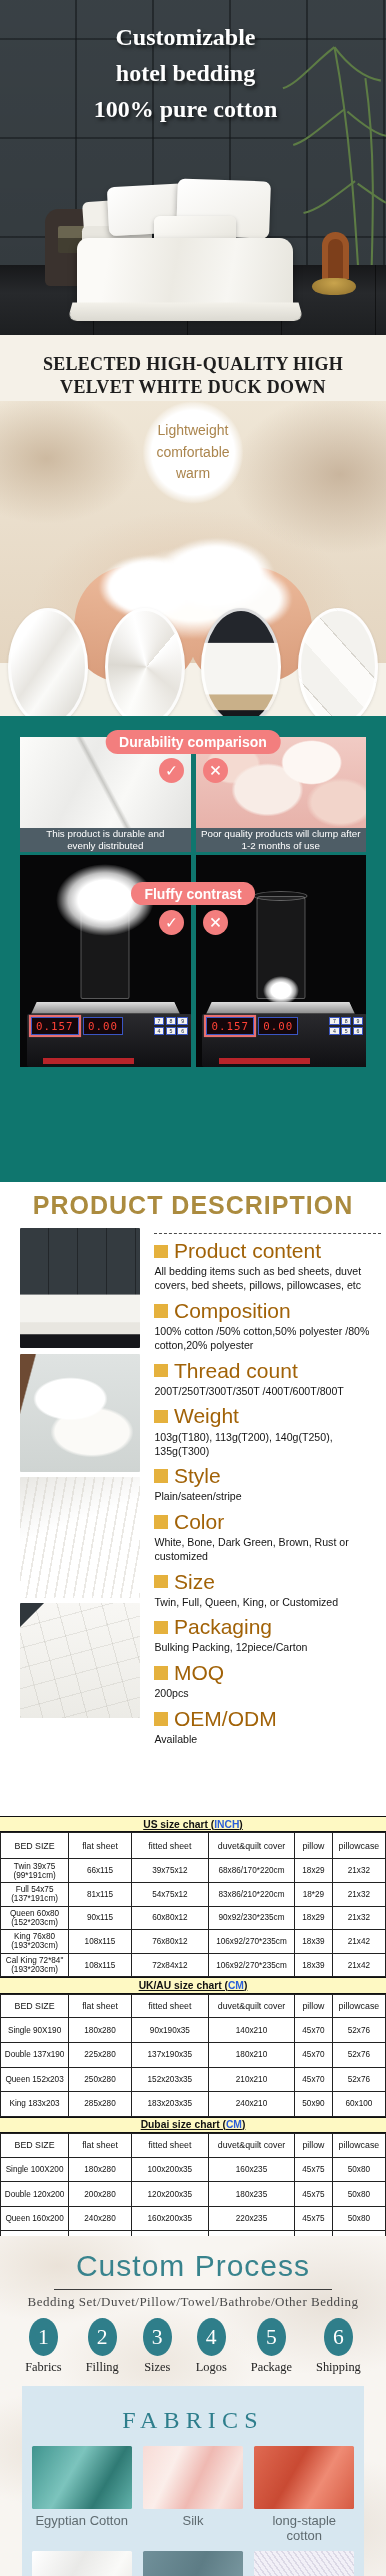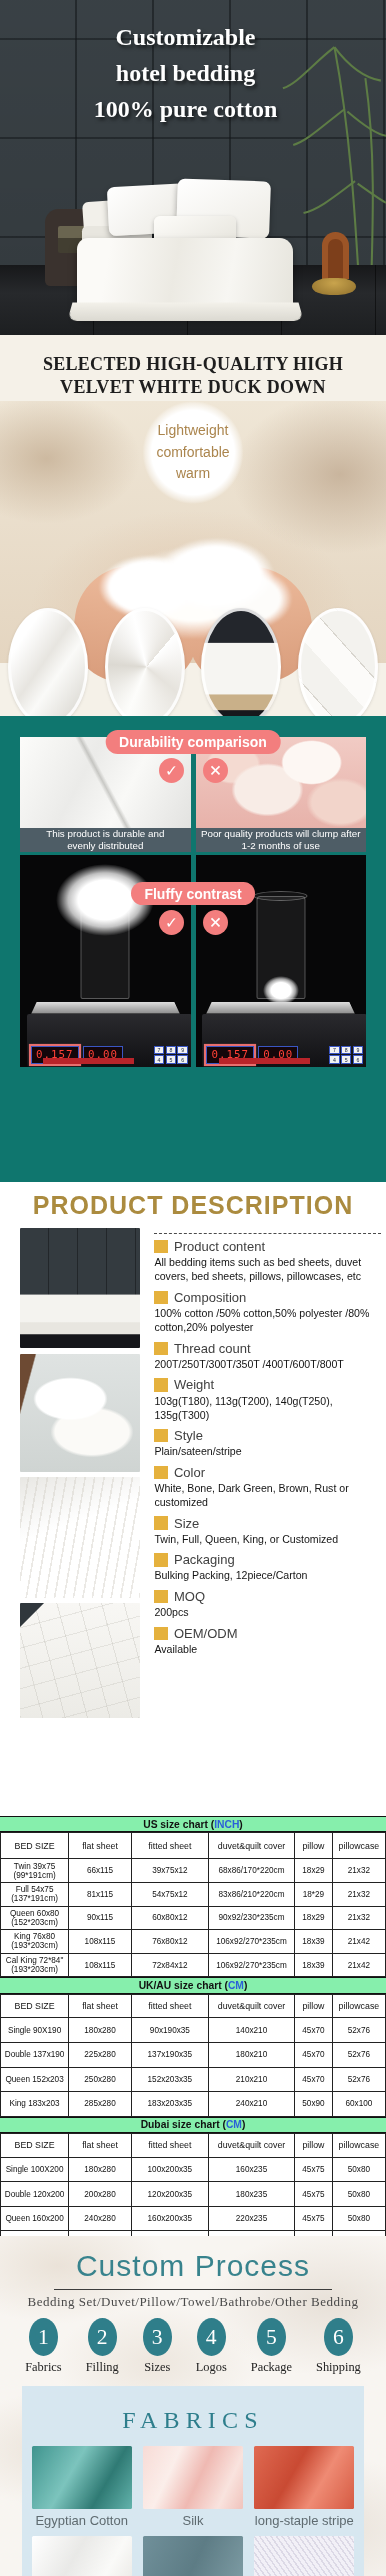--- a/index.html
+++ b/index.html
@@ -90,21 +90,21 @@
     background:rgba(255,255,255,.07);border-radius:4.1px 4.1px 2.1px 2.1px;}
   .tube.full{top:49px;height:93px;}
   .tube.empty{top:41px;height:101px;}
   .tube .rim{position:absolute;left:-3.6px;top:-6.2px;width:52px;height:8.2px;border:1.5px solid rgba(255,255,255,.3);border-radius:50%;background:rgba(255,255,255,.05);}
   .downball{position:absolute;left:50%;top:9.3px;transform:translateX(-50%);width:98px;height:72px;
     background:radial-gradient(closest-side,#ffffff 55%,rgba(255,255,255,.75) 75%,transparent);border-radius:50%;filter:blur(0.5px);}
   .downbottom{position:absolute;left:50%;bottom:62px;transform:translateX(-50%);width:36px;height:29px;
     background:radial-gradient(closest-side,#fff 55%,rgba(255,255,255,.6) 80%,transparent);border-radius:50%;}
   .scale-art{position:absolute;left:0;right:0;bottom:0;height:66px;}
   .scale-top{position:absolute;top:0;left:8%;width:84%;height:13.4px;background:linear-gradient(#dedede,#8e8e8e);transform:perspective(82px) rotateX(28deg);}
-  .scale-body{position:absolute;top:13.4px;left:4%;width:92%;bottom:0;background:linear-gradient(#2a2a2e,#101013);border-radius:2.1px;display:flex;align-items:flex-end;padding:3.1px 4.1px;gap:4.1px;}
+  .scale-body{position:absolute;top:13.4px;left:4%;width:92%;bottom:0;background:linear-gradient(#2a2a2e,#101013);border-radius:2.1px;display:flex;align-items:flex-start;padding:3.1px 4.1px;gap:4.1px;}
   .led{font-family:"DejaVu Sans Mono",monospace;color:#ff4136;background:#14060a;border:1px solid #3a56c4;
     font-size:10.8px;padding:1.5px 4.1px;letter-spacing:1px;}
   .led.hl{box-shadow:0 0 0 2.1px #e86f6f;}
   .redband{position:absolute;left:10%;bottom:3.1px;width:55%;height:5.2px;background:#b8242a;}
   .keys{display:grid;grid-template-columns:repeat(3,10.3px);grid-auto-rows:8.2px;gap:1.5px;margin-left:auto;}
   .key{background:#f2f2f2;border:0.5px solid #3a56c4;color:#16203c;font-size:5.2px;display:flex;align-items:center;justify-content:center;}
   .pill{position:absolute;left:50%;transform:translateX(-50%);background:#f37e7e;color:#fff;font-weight:bold;
     font-size:14px;padding:3.6px 13.4px;border-radius:15.5px;white-space:nowrap;z-index:5;}
   .pill.p1{top:14.4px;} .pill.p2{top:166px;}
   .mark{position:absolute;width:25px;height:25px;border-radius:50%;background:#f37e7e;color:#fff;
@@ -133,27 +133,27 @@
   .ph-duvet{height:115px;background:
       linear-gradient(135deg,#30373c 10%,transparent 10.5%),
       repeating-linear-gradient(75deg,rgba(190,188,180,.35) 0 1px,transparent 1px 21.6px),
       repeating-linear-gradient(-15deg,rgba(190,188,180,.3) 0 1px,transparent 1px 19.6px),
       linear-gradient(#f8f7f4,#ecebe6);}
   .desc-right{width:227px;margin-left:14.4px;}
   .dash{border:none;border-top:1px dashed #4a4a4a;margin:4.1px 0 2.1px;}
   .d-item{margin-top:5.7px;}
   .d-head{display:flex;align-items:center;gap:6.2px;}
   .d-bullet{width:13.4px;height:13.4px;background:#e5b13d;}
-  .d-label{font-size:13px;color:#404040;}
+  .d-label{font-size:21px;color:#a16207;}
   .d-text{margin:2.1px 0 0 0;font-size:10.6px;line-height:1.32;color:#141414;}
 
   
   .charts{height:420px;background:#fff;}
-  .chart-bar{height:14.4px;background:#86efac;border-top:1.5px solid #111;border-bottom:1.5px solid #111;
-    display:flex;align-items:center;justify-content:center;font-weight:bold;font-size:10.3px;color:#111;}
+  .chart-bar{height:14.4px;background:#fef9c3;border-top:1.5px solid #111;border-bottom:1.5px solid #111;
+    display:flex;align-items:center;justify-content:center;font-weight:bold;font-size:10.3px;color:#111;text-decoration:underline;}
   .chart-bar .unit{color:#2b5fd9;}
   table.size{width:100%;border-collapse:collapse;table-layout:fixed;}
   table.size th,table.size td{border:0.8px solid #222;text-align:center;font-size:8.2px;color:#111;padding:1px;overflow:hidden;}
   table.size th{font-weight:normal;font-size:8.8px;}
   table.size col.c0{width:17.7%;} table.size col.c1{width:16.3%;} table.size col.c2{width:20%;}
   table.size col.c3{width:22.4%;} table.size col.c4{width:9.8%;} table.size col.c5{width:13.8%;}
   .t-us th{height:23px;} .t-us td{height:20.6px;white-space:pre-line;font-size:8px;}
   .t-cm th{height:20.6px;} .t-cm td{height:21.6px;}
 
   
@@ -700,21 +700,21 @@
   <div class="fab-item">
         <div class="fab-swatch fab-egyptian"></div>
         <div class="fab-name">Egyptian Cotton</div>
       </div>
       <div class="fab-item">
         <div class="fab-swatch fab-silk"></div>
         <div class="fab-name">Silk</div>
       </div>
       <div class="fab-item">
         <div class="fab-swatch fab-staple"></div>
-        <div class="fab-name">long-staple stripe</div>
+        <div class="fab-name">long-staple cotton</div>
       </div>
       <div class="fab-item">
         <div class="fab-swatch fab-microfiber"></div>
         <div class="fab-name">Cotton Microfiber</div>
       </div>
       <div class="fab-item">
         <div class="fab-swatch fab-velvet"></div>
         <div class="fab-name">Velvet</div>
       </div>
       <div class="fab-item">

